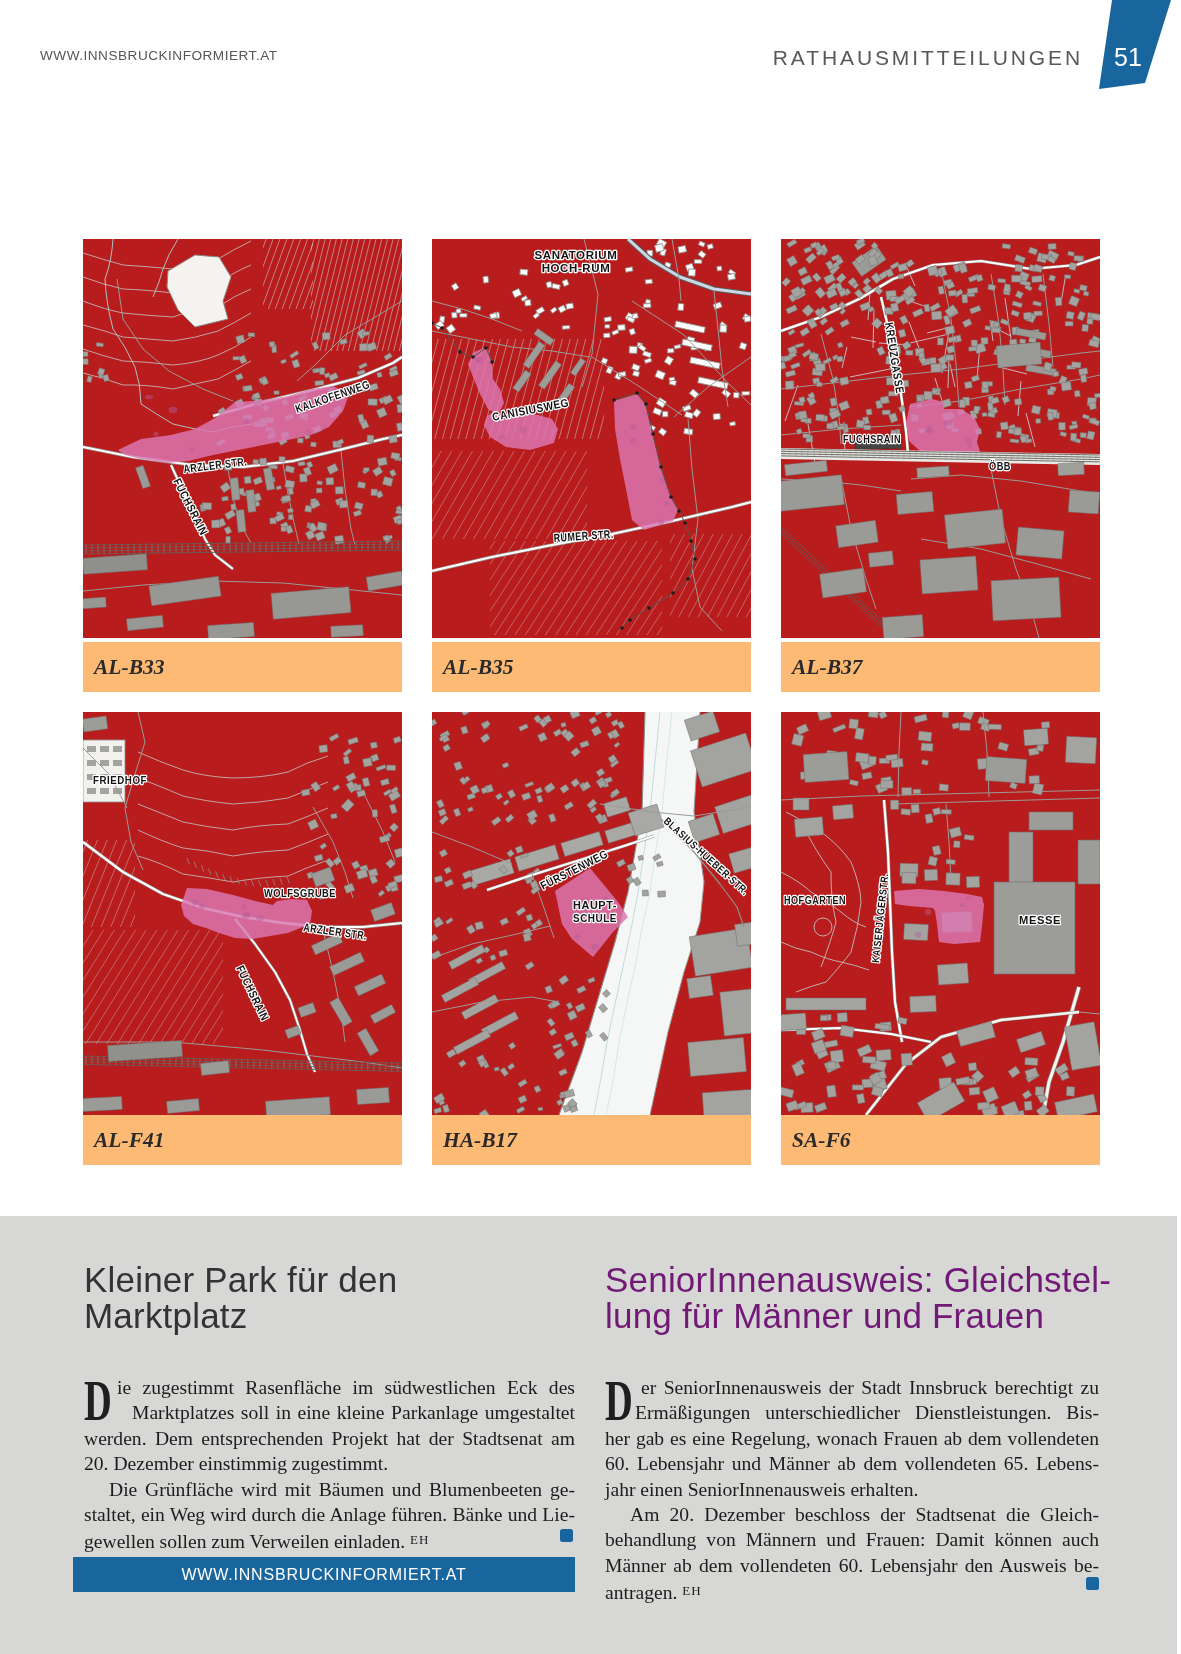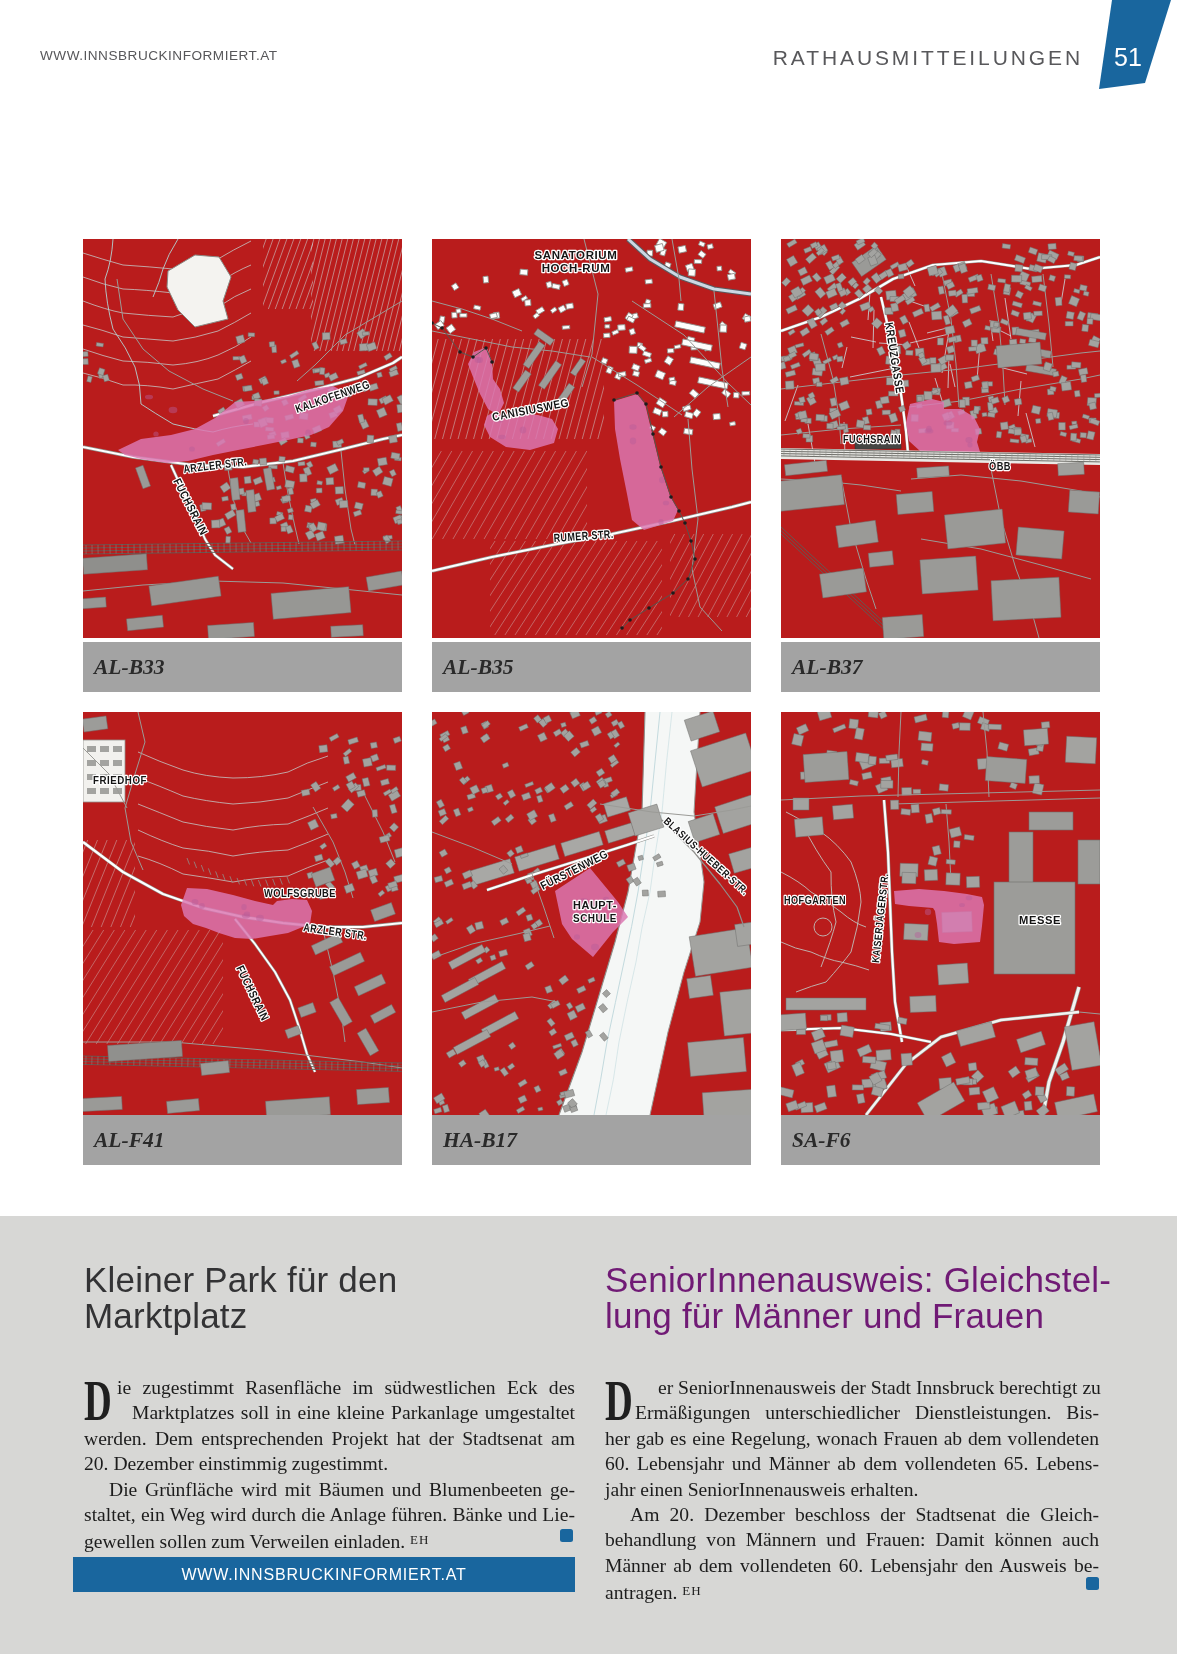--- a/index.html
+++ b/index.html
@@ -1,17 +1,17 @@
 <!DOCTYPE html>
 <html><head><meta charset="utf-8">
 <style>
 html,body{margin:0;padding:0;background:#ffffff;width:1181px;height:1654px;overflow:hidden}
 body{position:relative;font-family:"Liberation Sans",sans-serif}
 .map{position:absolute;overflow:hidden;background:#b91c1c}
-.cap{position:absolute;width:319px;height:50px;background:#a3a3a3;font-family:"Liberation Serif",serif;font-style:italic;font-weight:bold;font-size:21.5px;color:#2a2a2a;line-height:50px;padding-left:11px;box-sizing:border-box}
+.cap{position:absolute;width:319px;height:50px;background:#fdba74;font-family:"Liberation Serif",serif;font-style:italic;font-weight:bold;font-size:21.5px;color:#2a2a2a;line-height:50px;padding-left:11px;box-sizing:border-box}
 .serif{font-family:"Liberation Serif",serif;font-size:19.6px;color:#1c1c1c}
 .jl{text-align:justify;text-align-last:justify;height:25.4px;line-height:25.4px;white-space:nowrap}
 .ll{height:25.4px;line-height:25.4px}
 </style></head>
 <body>
 
 <div style="position:absolute;left:40px;top:48px;font-size:13.6px;letter-spacing:0.5px;color:#57575a">WWW.INNSBRUCKINFORMIERT.AT</div>
 
 <div style="position:absolute;right:98px;top:46px;font-size:21px;letter-spacing:2.9px;color:#58585b">RATHAUSMITTEILUNGEN</div>
 
@@ -1847,21 +1847,21 @@
 
 <div style="position:absolute;left:560px;top:1529px;width:13px;height:13px;background:#19669e;border-radius:2.5px"></div>
 
 <div style="position:absolute;left:73px;top:1557px;width:502px;height:35px;background:#19669e;color:#fff;text-align:center;line-height:35px;font-size:16px;letter-spacing:0.8px">WWW.INNSBRUCKINFORMIERT.AT</div>
 
 <div style="position:absolute;left:605px;top:1262px;font-size:35px;line-height:35.5px;color:#701a75;letter-spacing:0.2px">SeniorInnenausweis: Gleichstel-<br>lung für Männer und Frauen</div>
 
 <div style="position:absolute;left:605px;top:1381px;font-family:'Liberation Serif',serif;font-weight:bold;font-size:52px;line-height:36px;color:#1f1f1f;transform:scale(0.74,1.1);transform-origin:0 0">D</div>
 
 <div class="serif" style="position:absolute;left:605px;top:1375px;width:494px">
-<div class="jl" style="margin-left:53px">er SeniorInnenausweis der Stadt Innsbruck berechtigt zu</div>
+<div class="jl" style="margin-left:36px">er SeniorInnenausweis der Stadt Innsbruck berechtigt zu</div>
 <div class="jl" style="margin-left:30px">Ermäßigungen unterschiedlicher Dienstleistungen. Bis-</div>
 <div class="jl">her gab es eine Regelung, wonach Frauen ab dem vollendeten</div>
 <div class="jl">60. Lebensjahr und Männer ab dem vollendeten 65. Lebens-</div>
 <div class="ll">jahr einen SeniorInnenausweis erhalten.</div>
 <div class="jl" style="text-indent:25px">Am 20. Dezember beschloss der Stadtsenat die Gleich-</div>
 <div class="jl">behandlung von Männern und Frauen: Damit können auch</div>
 <div class="jl">Männer ab dem vollendeten 60. Lebensjahr den Ausweis be-</div>
 <div class="ll">antragen. <span style="font-size:13px;vertical-align:4px;letter-spacing:1px">EH</span></div>
 </div>
 

